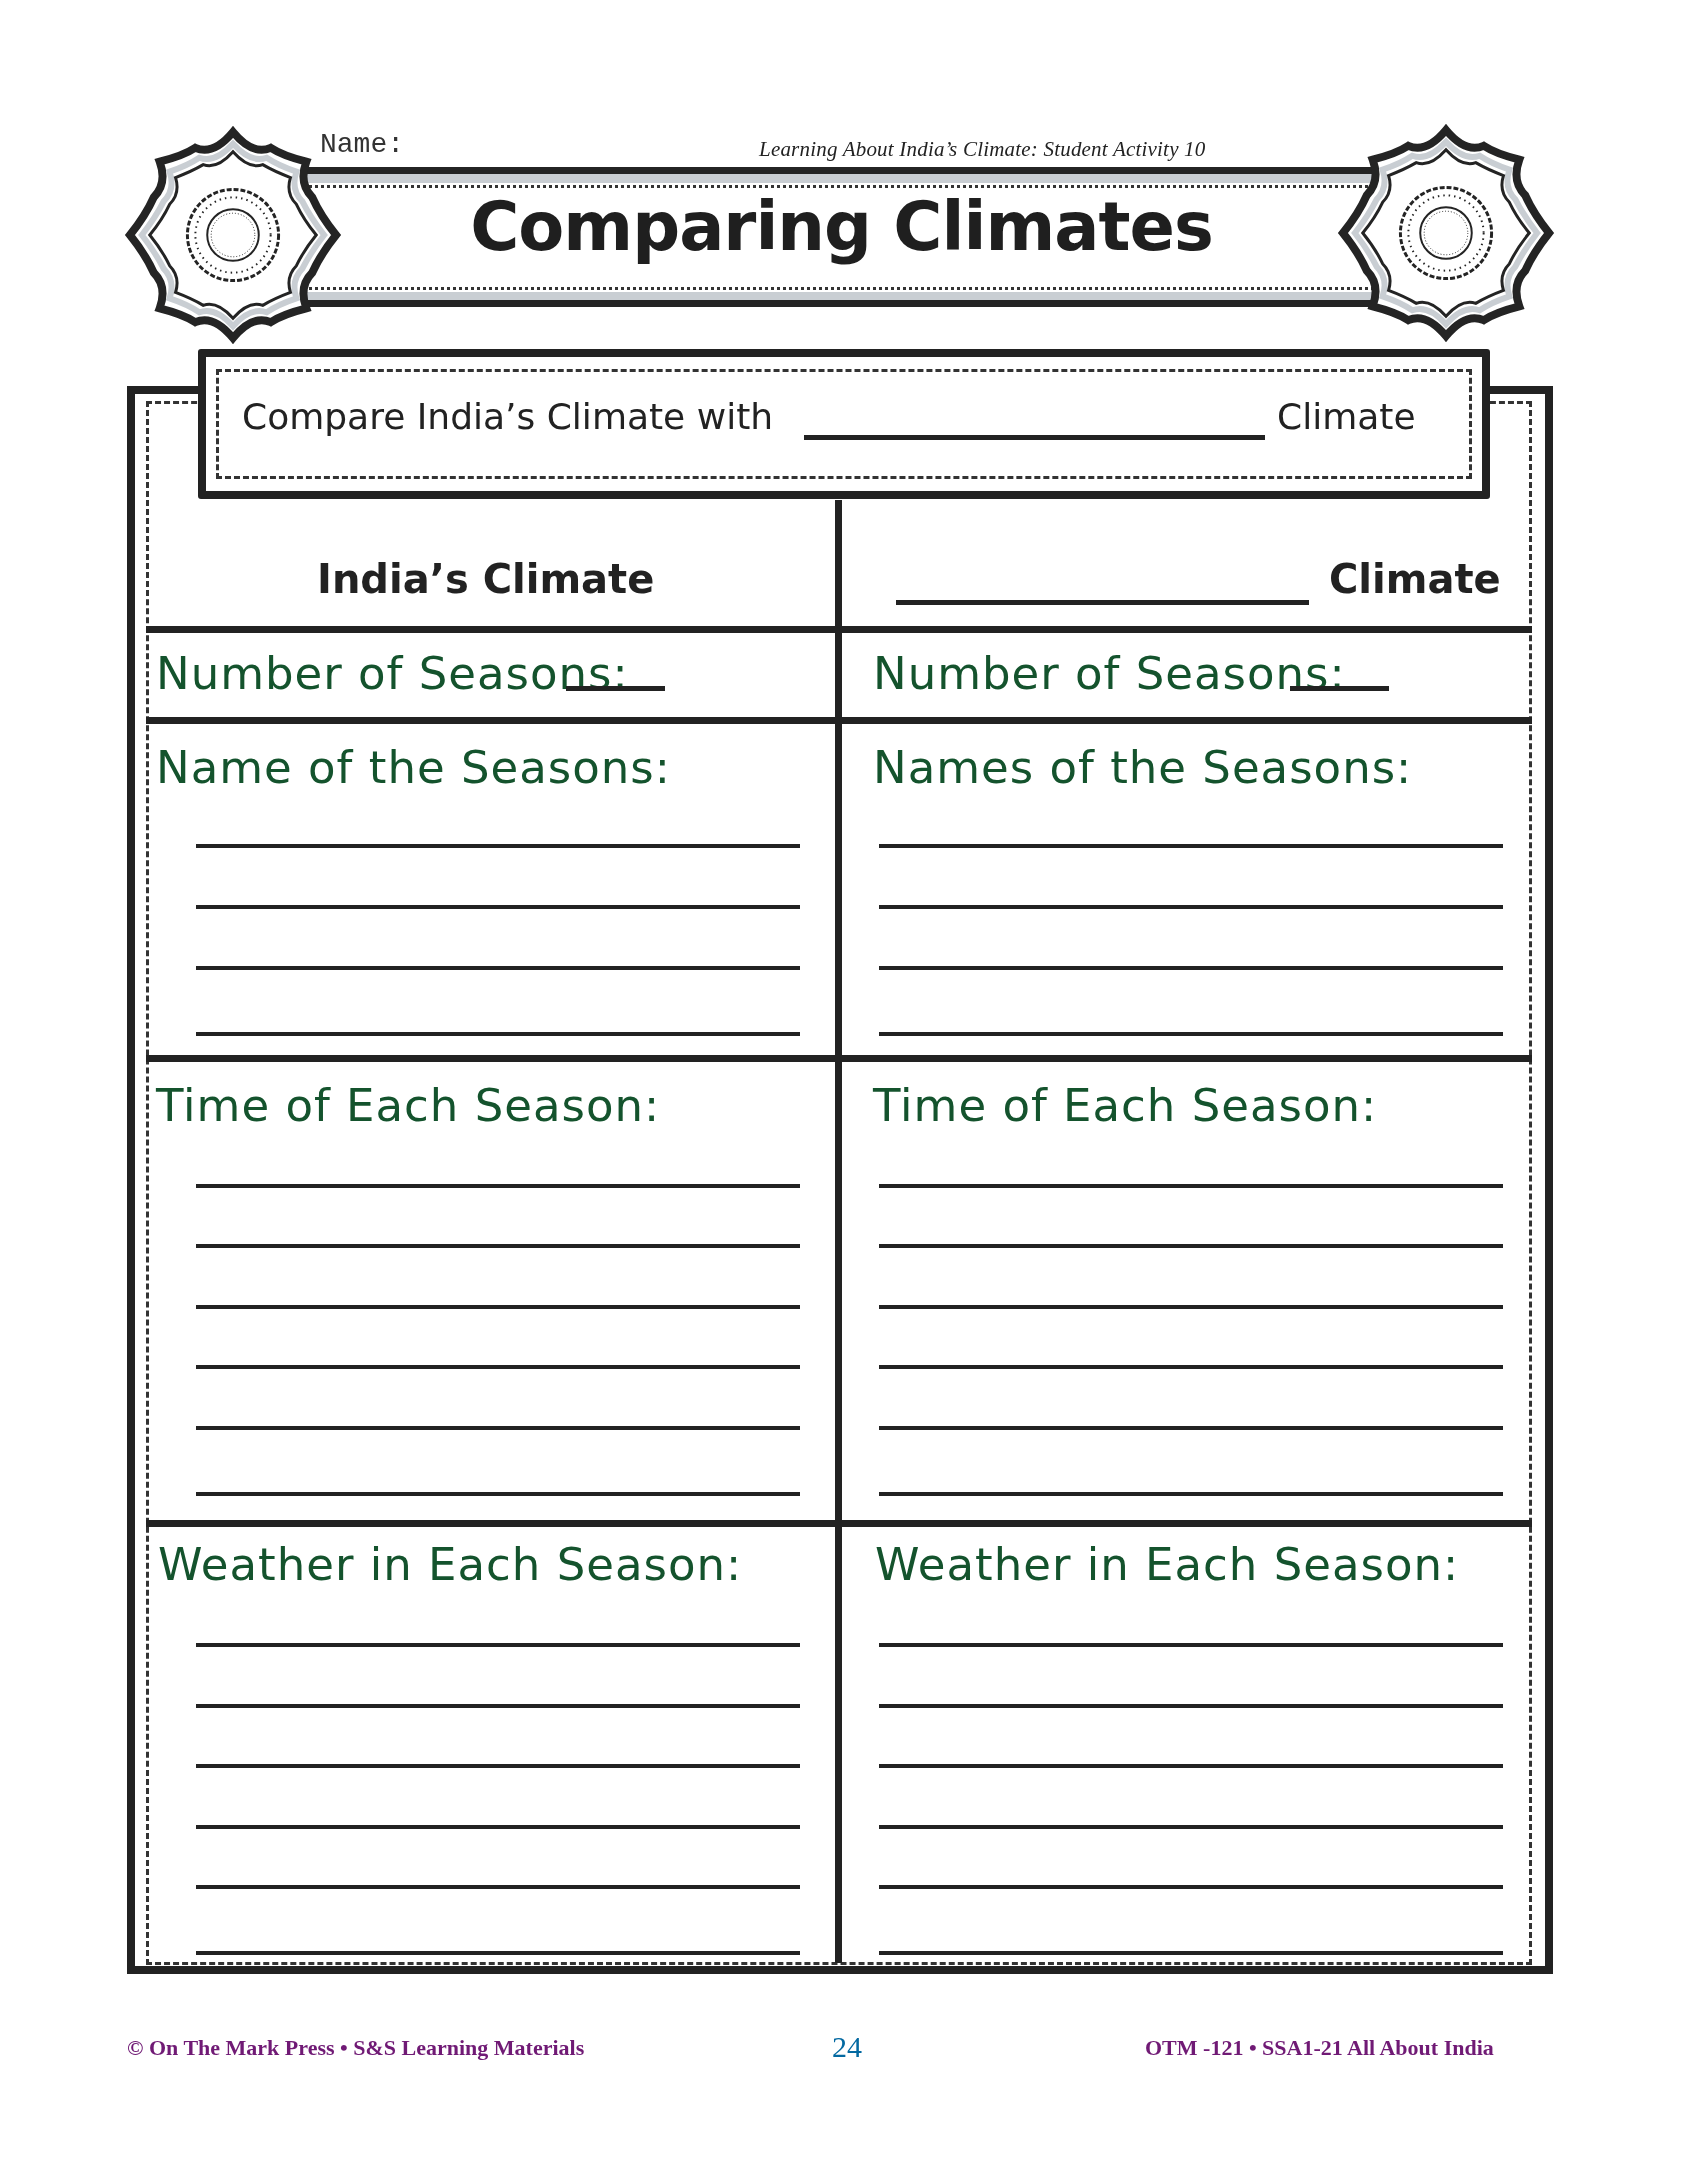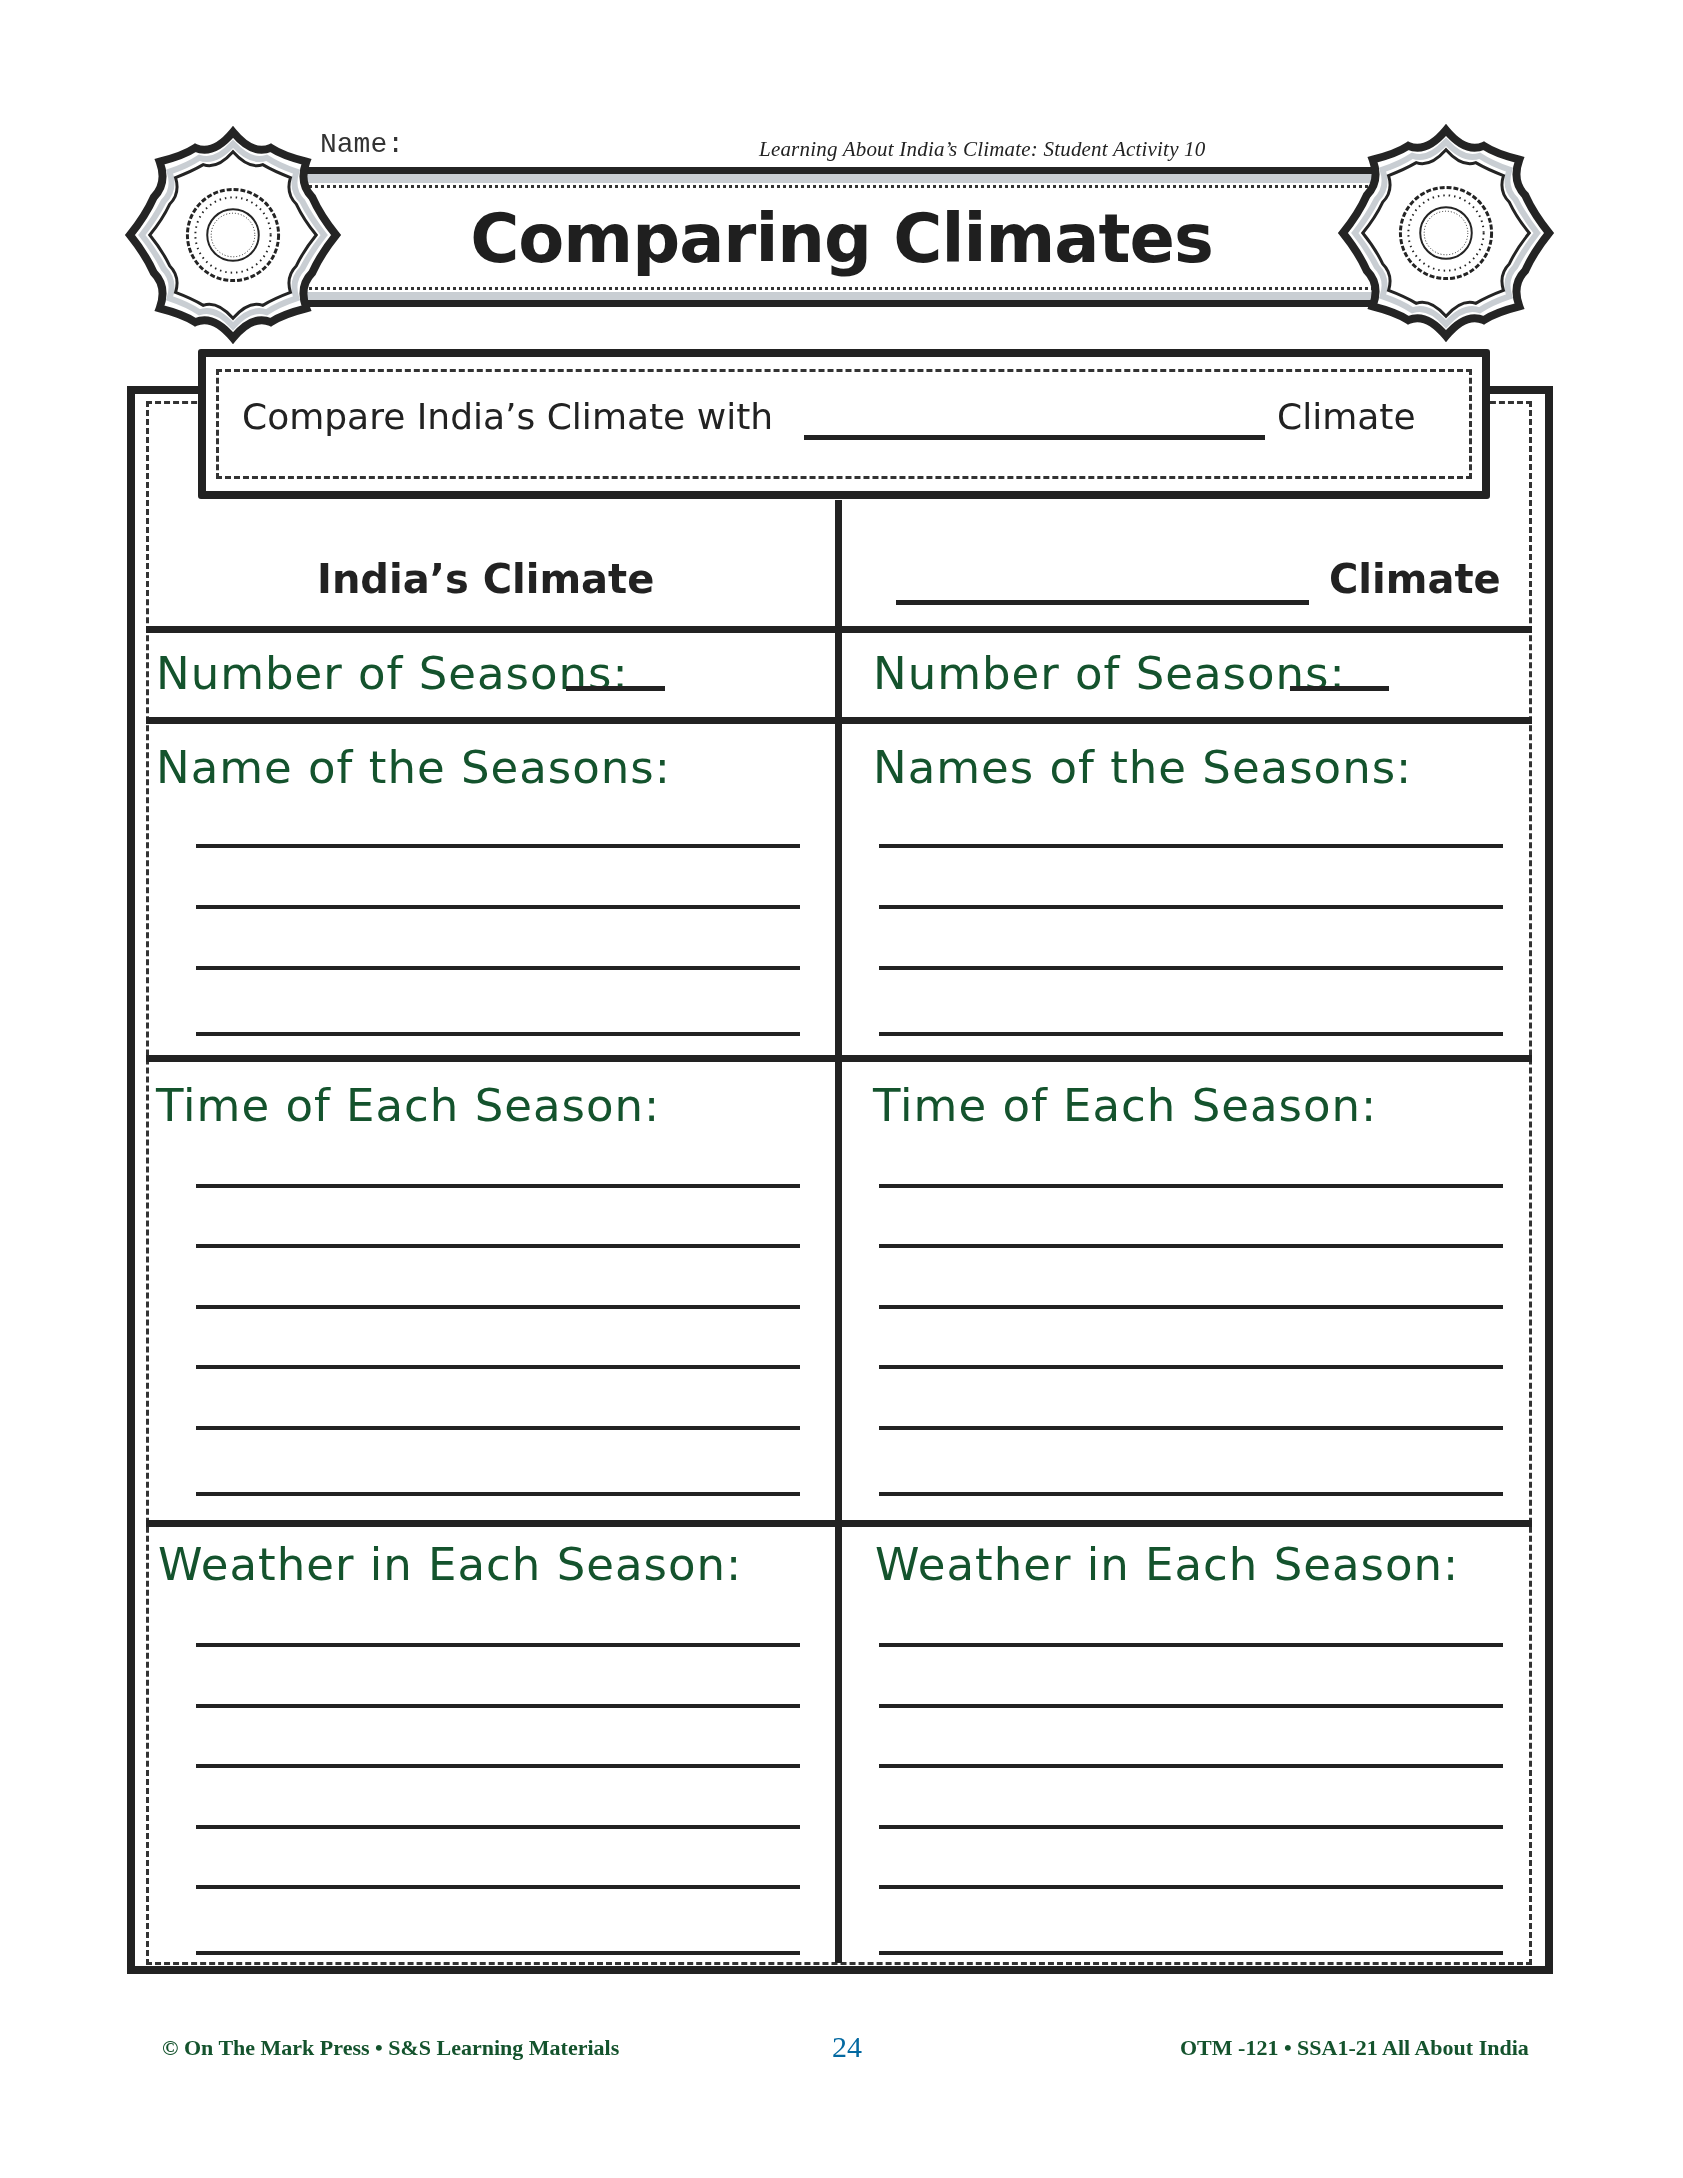--- a/index.html
+++ b/index.html
@@ -8,21 +8,21 @@
   .serif { font-family:"Liberation Serif","DejaVu Serif",serif; }
   .sans { font-family:"DejaVu Sans","Liberation Sans",sans-serif; }
 
   
   .band-black { position:absolute; left:297px; width:1089px; height:7px; background:#242424; }
   .band-gray { position:absolute; left:297px; width:1089px; height:9px; background:#c9ced3; }
   .band-dots { position:absolute; left:297px; width:1089px; height:0; border-top:3px dotted #333; }
 
   .name-label { left:320px; top:129px; font-size:28px; color:#333;font-family:Liberation Mono, monospace; }
   .activity-label { left:759px; top:137px; font-size:21px; font-weight:normal; font-style:italic; color:#222; letter-spacing:0.2px; }
-  .page-title { left:297px; width:1089px; top:188px; text-align:center; font-size:67px; font-weight:bold; letter-spacing:-1px; color:#1f1f1f;margin-top:12px; }
+  .page-title { left:297px; width:1089px; top:188px; text-align:center; font-size:67px; font-weight:bold; letter-spacing:-1px; color:#1f1f1f; }
 
   .mandala { position:absolute; width:218px; height:218px; }
 
   
   .outer-box { left:127px; top:386px; width:1418px; height:598px; border:8px solid #222; height:1588px; box-sizing:border-box; width:1426px; }
   .dashed-box { left:146px; top:401px; width:1386px; height:1564px; border:3px dashed #333; box-sizing:border-box; }
 
   
   .compare-box { left:198px; top:349px; width:1292px; height:150px; background:#fff; border:8px solid #222; box-sizing:border-box; border-radius:3px; }
   .compare-inner { position:absolute; left:10px; top:12px; right:10px; bottom:12px; border:3px dashed #333; }
@@ -31,21 +31,21 @@
   .compare-suffix { position:absolute; left:1277px; top:396px; font-size:36px; color:#222; }
 
   
   .hline { position:absolute; left:146px; width:1386px; height:7px; background:#222; }
   .vline { position:absolute; left:835px; width:7px; background:#222; }
   .col-head { position:absolute; font-size:40px; font-weight:bold; color:#222; }
   .label { position:absolute; font-size:45px; color:#14532d; letter-spacing:1px; }
   .wline { position:absolute; height:4px; background:#222; }
   .short-blank { position:absolute; width:99px; height:5px; background:#222; }
 
-  .footer { position:absolute; top:2035px; font-size:22px; font-weight:bold; color:#14532d;margin-left:35px; }
+  .footer { position:absolute; top:2035px; font-size:22px; font-weight:bold; color:#701a75; }
   .page-num { position:absolute; top:2030px; left:832px; font-size:30px; color:#0369a1; }
 </style>
 </head>
 <body>
 
 <div>
   <div class="band-black" style="top:167px"></div>
   <div class="band-gray" style="top:174px"></div>
   <div class="band-dots" style="top:185px"></div>
   <div class="band-dots" style="top:287px"></div>

